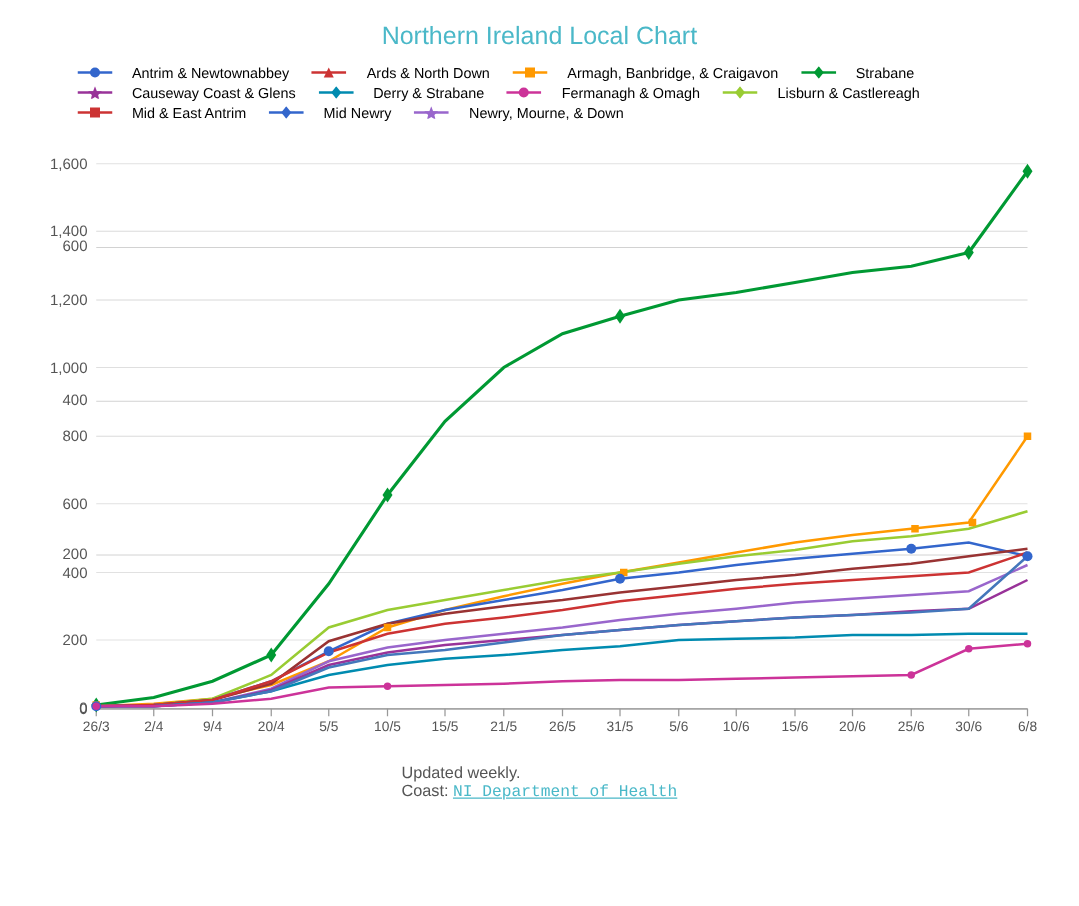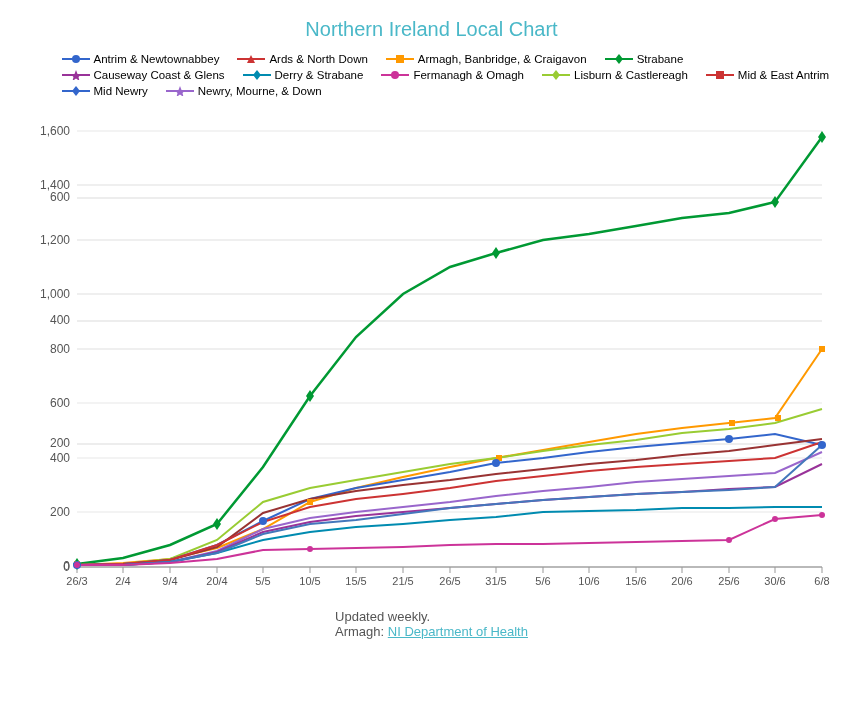--- a/index.html
+++ b/index.html
@@ -30,39 +30,39 @@
       flex-wrap: wrap;
       gap: 4px 18px;
       margin-bottom: 10px;
       font-size: 11.5px;
       justify-content: flex-start;
       width: 820px;
       padding-left: 40px;
     }
     .legend-item {
       display: flex;
-      align-items: center;
-      gap: 4px;
+      gap: 16px;
       white-space: nowrap;
     }
     .chart-area {
       width: 820px;
       position: relative;
     }
     .chart-svg {
       width: 820px;
     }
     .footer {
       margin-top: 8px;
       text-align: left;
       font-size: 13px;
       color: #555;
     }
     .footer .source-link {
       color: #4ab8c8;
+      font-family: Liberation Mono, monospace;
     }
   </style>
 </head>
 <body>
 
 <div class="page-container">
   <div class="chart-title">Northern Ireland Local Chart</div>
 
   <div class="legend">
 
@@ -280,16 +280,16 @@
       <circle cx="800" cy="408" r="3" fill="#cc3399"></circle>
 
     </svg>
   </div>
 
   <div class="footer">
     <div>
       <span>Updated weekly.</span>
     </div>
     <div>
-      <span>Armagh: </span><a class="source-link" href="#">NI Department of Health</a>
+      <span>Coast: </span><a class="source-link" href="#">NI Department of Health</a>
     </div>
   </div>
 </div>
 
 </body></html>

